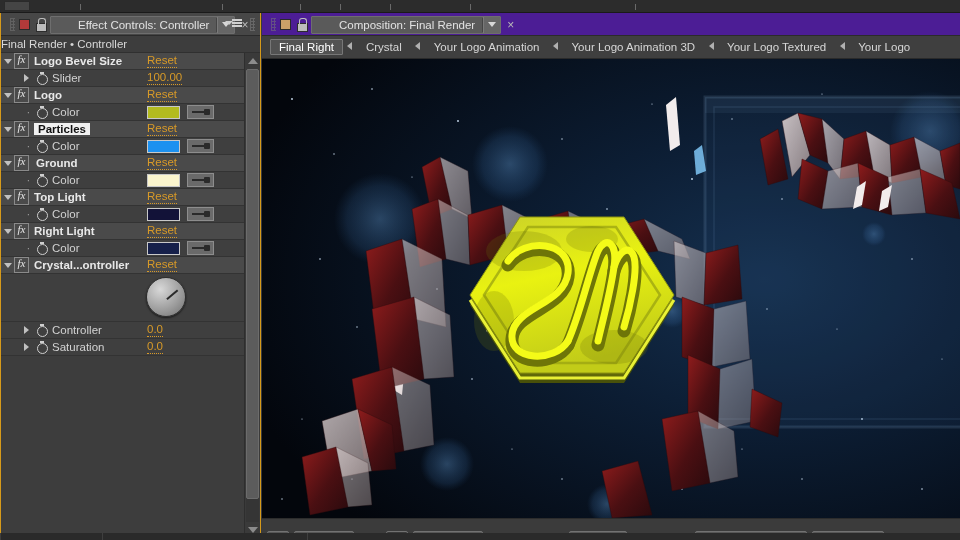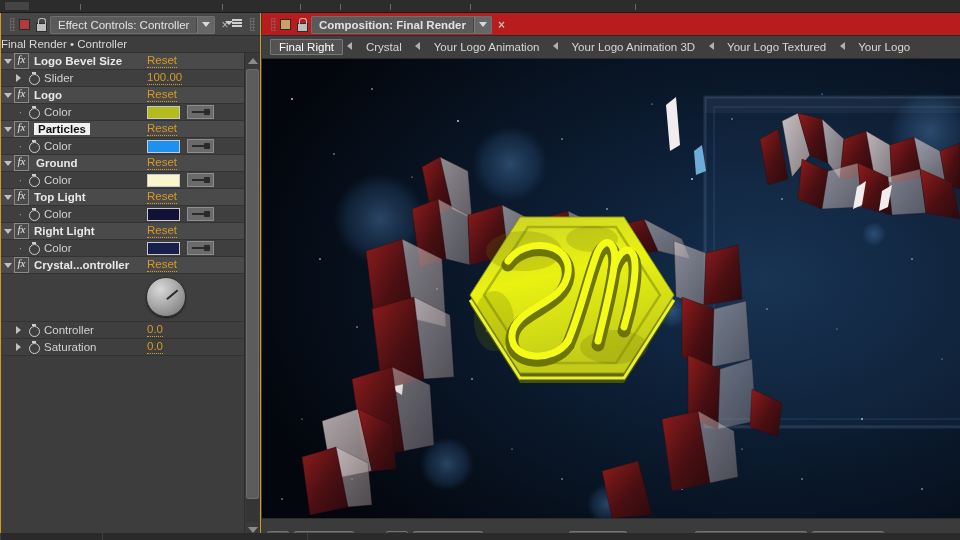--- a/index.html
+++ b/index.html
@@ -28,21 +28,21 @@
   .sq-red { width:11px; height:11px; background:#b23a3a; border:1px solid #2a2a2a; }
   .sq-tan { width:11px; height:11px; background:#c9a068; border:1px solid #2a2a2a; }
   .lockico { width:12px; height:13px; position:relative; }
   .lockico::before { content:""; position:absolute; left:2px; top:5px; width:9px; height:7px;
     background:#bdbdbd; border:1px solid #2d2d2d; }
   .lockico::after { content:""; position:absolute; left:4px; top:0px; width:6px; height:6px;
     border:1.5px solid #bdbdbd; border-bottom:none; border-radius:3px 3px 0 0; }
   .tabname { height:18px; display:flex; align-items:center; background:#5a5a5a;
     border:1px solid #6e6e6e; border-radius:1px; }
   .tabname .tn-text { padding:0 7px; font-size:11.5px; color:#e2e2e2; white-space:nowrap;
-    line-height:18px; }
+    line-height:18px;margin-left:20px; }
   .tabname .tn-sep { width:1px; height:14px; background:#444; }
   .tabname .tn-arrow { width:17px; height:16px; display:flex; align-items:center;
     justify-content:center; background:#666; border-left:1px solid #7a7a7a; }
   .caret-d { width:0;height:0;border-left:4px solid transparent;border-right:4px solid transparent;
     border-top:5px solid #d8d8d8; }
   .tabclose { font-size:12px; color:#b9b9b9; line-height:18px; padding:0 2px; }
   .panelmenu { position:absolute; right:18px; top:4px; width:17px; height:14px; }
   .panelmenu .pm-c { width:0;height:0;border-left:4px solid transparent;
     border-right:4px solid transparent;border-top:4px solid #d0d0d0;
     position:absolute; left:0; top:4px; }
@@ -53,21 +53,21 @@
       repeating-linear-gradient(to right,#888 0 1px,transparent 1px 3px); opacity:.5; }
 
   .ec-breadcrumb { height:17px; background:#3d3d3d; display:flex; align-items:center;
     font-size:11.5px; color:#d8d8d8; border-bottom:1px solid #303030; }
 
   .ec-body { position:relative; height:485px; background:#3d3d3d; }
   .ec-rows { position:absolute; left:0; top:0; width:245px; }
   .row { position:relative; height:17px; display:flex; align-items:center;
     border-bottom:1px solid #333; }
   .row.eff { background:#4a4a4a; }
-  .row.prop { background:#3f3f3f; }
+  .row.prop { background:#3f3f3f;padding-left:8px; }
   .row.sel .rowlabel { background:#f0f0f0; color:#111; padding:0 4px; }
   .tw-open { width:13px; display:flex; justify-content:center; flex:0 0 auto; }
   .tw-open i { display:block; width:0;height:0;border-left:4px solid transparent;
     border-right:4px solid transparent;border-top:5px solid #c0c0c0; }
   .tw-closed i { display:block; width:0;height:0;border-top:4px solid transparent;
     border-bottom:4px solid transparent;border-left:5px solid #c0c0c0; }
   .fx { width:15px; text-align:center; font-style:italic; font-family:"Liberation Serif",serif;
     font-size:11px; color:#e6e6e6; border:1px solid #8a8a8a; height:16px; line-height:10px;
     flex:0 0 auto; }
   .sw { width:14px; height:13px; position:relative; flex:0 0 auto; }
@@ -102,22 +102,22 @@
     border-bottom:6px solid #8c8c8c; }
   .sb-dn { width:0;height:0;border-left:5px solid transparent;border-right:5px solid transparent;
     border-top:6px solid #8c8c8c; }
   .sb-track { position:absolute; top:16px; bottom:16px; left:1px; right:1px; background:#353535; }
   .sb-thumb { position:absolute; top:0; left:0; right:0; height:430px; background:#5c5c5c;
     border:1px solid #6c6c6c; border-radius:2px; }
 
   
   .comppanel { position:absolute; left:262px; top:13px; width:698px; height:527px;
     background:#3b3b3b; }
-  .cp-tabstrip { position:relative; height:23px; background:#b91c1c;
-    border-bottom:1px solid #2b2b2b;font-weight:bold; }
+  .cp-tabstrip { position:relative; height:23px; background:#4c1d95;
+    border-bottom:1px solid #2b2b2b; }
   .cp-comptabs { position:relative; height:23px; background:#3f3f3f;
     border-bottom:1px solid #2a2a2a; display:flex; align-items:center; padding-left:8px; }
   .ctab { font-size:11.5px; color:#d6d6d6; padding:2px 9px; white-space:nowrap; }
   .ctab.active { background:#525252; border:1px solid #777; border-radius:1px;
     color:#fff; padding:1px 8px; }
   .csep { width:14px; text-align:center; color:#a9a9a9; font-size:9px; }
   .csep i { display:inline-block; width:0;height:0;border-top:4px solid transparent;
     border-bottom:4px solid transparent;border-right:5px solid #b0b0b0; }
 
   .viewport { position:relative; width:698px; height:459px; overflow:hidden;

